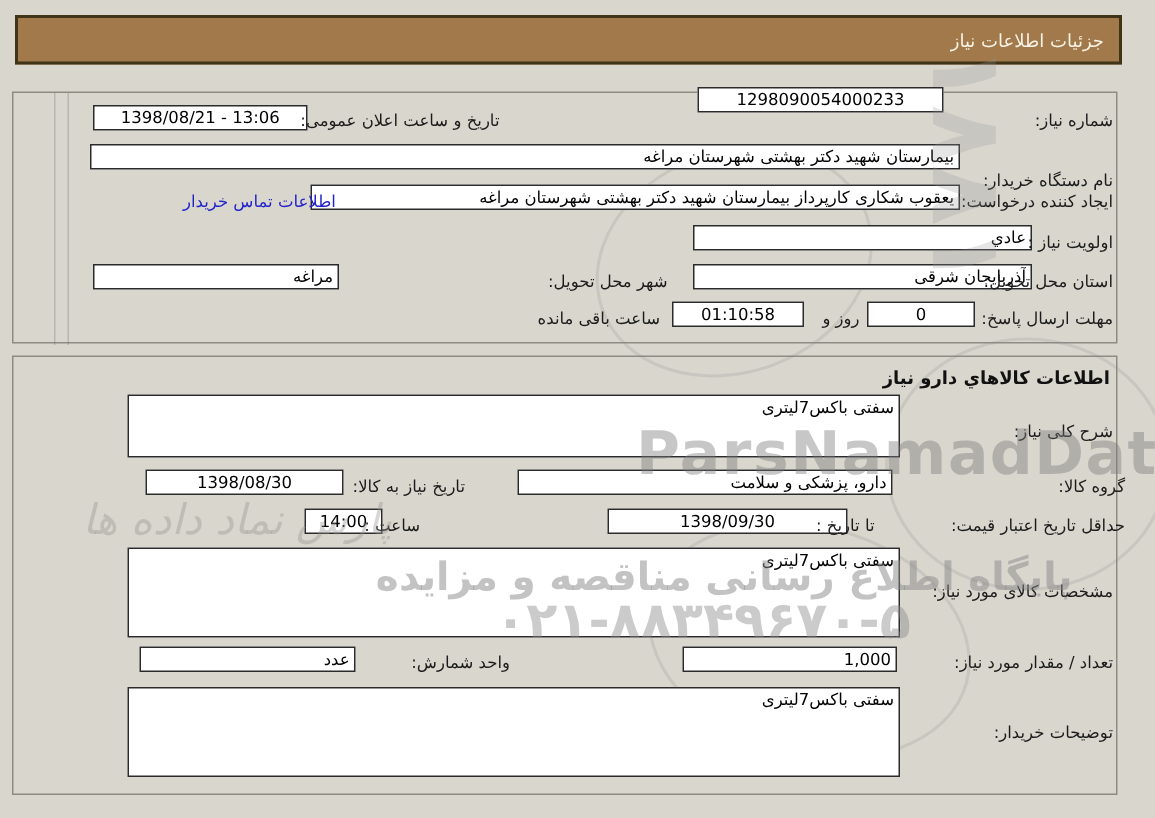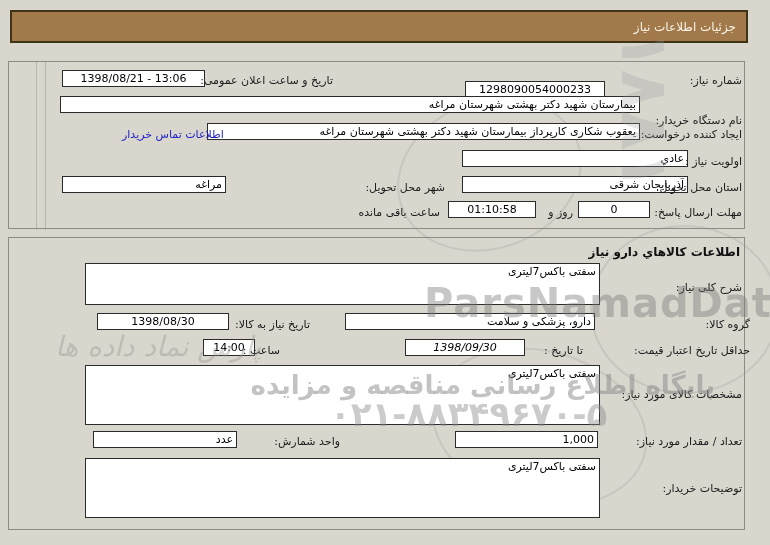--- a/index.html
+++ b/index.html
@@ -60,21 +60,21 @@
 <div class="wm-ellipse" style="left:430px;top:350px;width:215px;height:150px;transform:rotate(15deg);"></div>
 <div class="wm wm-digits">۱۸۸۱</div>
 <div class="wm wm-en">ParsNamadData</div>
 <div class="wm wm-callig">پارس نماد داده ها</div>
 <div class="wm wm-fa">پایگاه اطلاع رسانی مناقصه و مزایده</div>
 <div class="wm wm-phone">۰۲۱-۸۸۳۴۹۶۷۰-۵</div>
 
 <div class="panel" id="panel-general"></div>
 
 <div class="lbl" style="right:28px;top:74px;">شماره نیاز:</div>
-<input class="inp ctr" style="left: 465px; top: 81px; width: 140px;" value="1298090054000233">
+<input class="inp ctr" style="left: 465px; top: 58px; width: 164px;" value="1298090054000233">
 <div class="lbl" style="right:437px;top:74px;">تاریخ و ساعت اعلان عمومی:</div>
 <input class="inp ctr" style="left: 62px; top: 70px; width: 143px;" value="1398/08/21 - 13:06">
 
 <div class="lbl" style="right:28px;top:114px;">نام دستگاه خریدار:</div>
 <input class="inp" style="left: 60px; top: 96px; width: 580px;" value="بیمارستان شهید دکتر بهشتی شهرستان مراغه">
 
 <div class="lbl" style="right:28px;top:128px;">ایجاد کننده درخواست:</div>
 <input class="inp" style="left: 207px; top: 123px; width: 433px;" value="یعقوب شکاری کارپرداز بیمارستان شهید دکتر بهشتی شهرستان مراغه">
 <a class="link" style="left:122px;top:128px;">اطلاعات تماس خریدار</a>
 
@@ -99,21 +99,21 @@
 <div class="lbl" style="right:28px;top:281px;">شرح کلی نیاز:</div>
 <textarea class="ta" style="left: 85px; top: 263px; width: 515px; height: 42px;">سفتی باکس7لیتری</textarea>
 
 <div class="lbl" style="right:20px;top:318px;">گروه کالا:</div>
 <input class="inp" style="left: 345px; top: 313px; width: 250px;" value="دارو، پزشکی و سلامت">
 <div class="lbl" style="right:460px;top:318px;">تاریخ نیاز به کالا:</div>
 <input class="inp ctr" style="left: 97px; top: 313px; width: 132px;" value="1398/08/30">
 
 <div class="lbl" style="right:20px;top:344px;">حداقل تاریخ اعتبار قیمت:</div>
 <div class="lbl" style="right:187px;top:344px;">تا تاریخ :</div>
-<input class="inp ctr" style="left: 405px; top: 339px; width: 120px; font-style: italic;" value="1398/09/30">
+<input class="inp ctr" style="left: 405px; top: 339px; width: 160px;" value="1398/09/30">
 <div class="lbl" style="right:490px;top:344px;">ساعت :</div>
 <input class="inp ctr" style="left: 203px; top: 339px; width: 52px;" value="14:00">
 
 <div class="lbl" style="right:28px;top:388px;">مشخصات کالای مورد نیاز:</div>
 <textarea class="ta" style="left: 85px; top: 365px; width: 515px; height: 60px;">سفتی باکس7لیتری</textarea>
 
 <div class="lbl" style="right:28px;top:435px;">تعداد / مقدار مورد نیاز:</div>
 <input class="inp" style="left: 455px; top: 431px; width: 143px;" value="1,000">
 <div class="lbl" style="right:430px;top:435px;">واحد شمارش:</div>
 <input class="inp" style="left: 93px; top: 431px; width: 144px;" value="عدد">

